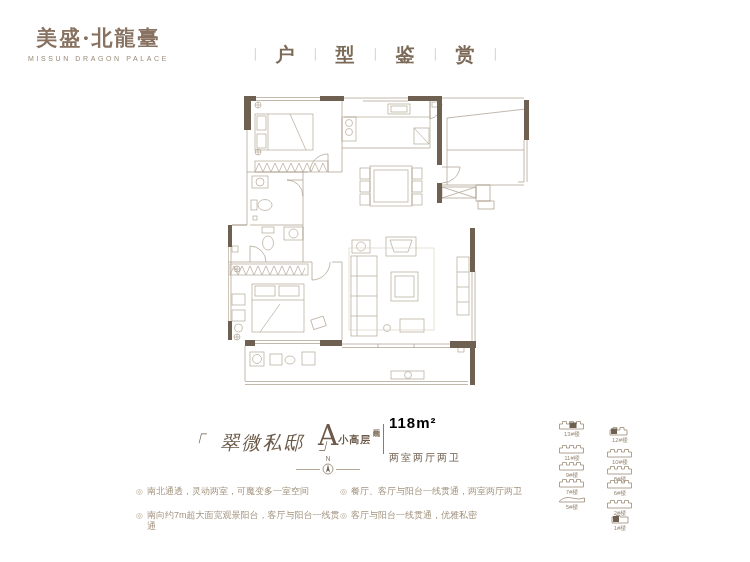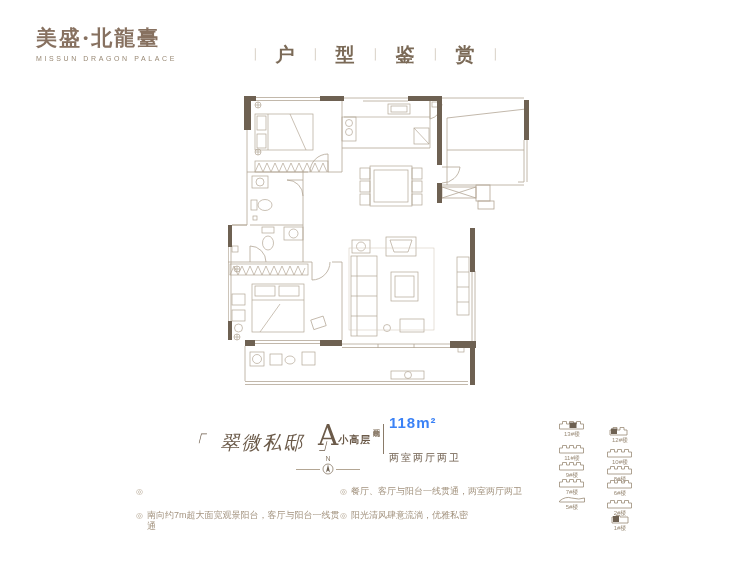--- a/index.html
+++ b/index.html
@@ -1,21 +1,21 @@
 <!DOCTYPE html>
 <html><head>
 <meta charset="utf-8">
 <style>
   * { margin:0; padding:0; box-sizing:border-box; }
   html,body { width:750px; height:562px; background:#ffffff; overflow:hidden;
     font-family:"Liberation Sans","DejaVu Sans",sans-serif; }
   .abs { position:absolute; }
 
   
-  .logo { left:36px; top:24px; text-align:left; }
+  .logo { left:28px; top:24px; text-align:center; }
   .logo-cn { font-family:"DejaVu Serif","Liberation Serif",serif; font-weight:700;
     font-size:21px; letter-spacing:2px; color:#877160; }
   .logo-en { font-size:7px; letter-spacing:2.6px; color:#97old876; color:#998975; margin-top:3px; }
 
   
   .title-row { left:0; right:0; top:42px; display:flex; justify-content:center;
     align-items:center; gap:14px; }
   .title-char { font-size:19px; font-weight:700; color:#7b6a57;
     font-family:"DejaVu Serif","Liberation Serif",serif; }
   .title-sep { font-size:13px; color:#c3b7a7; font-weight:400; transform:scaleX(.6); }
@@ -27,21 +27,21 @@
   .unit-name { left:186px; top:430px; font-family:Liberation Mono, monospace;
     font-size:19px; color:#6b5a49; letter-spacing:2px; font-style:italic; }
   .unit-type { left:318px; top:422px; color:#6b5a49; display:flex; align-items:flex-end; }
   .unit-type-letter { font-size:28px; font-family:"DejaVu Serif","Liberation Serif",serif; line-height:28px; }
   .unit-type-suffix { font-size:10px; padding-bottom:3px; letter-spacing:1px;font-weight:bold; }
   .area-block { left:372px; top:420px; display:flex; align-items:center; height:38px; }
   .area-vlabel { writing-mode:vertical-lr; font-size:7px; line-height:8px; height:30px;
     color:#8a7b69; letter-spacing:0; }
   .area-divider { width:1px; height:30px; background:#8a7b69; margin:0 5px 0 3px; }
   .area-stack {}
-  .area-value { font-size:15px; font-weight:700; color:#3b82f6; letter-spacing:1px; }
+  .area-value { font-size:15px; font-weight:700; color:#000000; letter-spacing:1px; }
   .area-layout { font-size:10px; color:#6b5a49; letter-spacing:2px; margin-top:20px; }
 
   
   .compass { left:292px; top:455px; width:72px; text-align:center; color:#8a7b69; }
   .compass-n { font-size:7px; line-height:8px; }
   .compass-row { display:flex; align-items:center; justify-content:center; gap:2px; }
   .compass-line { width:24px; height:1px; background:#b3a694; }
 
   
   .features { top:486px; font-size:9px; color:#a3937f; }
@@ -239,34 +239,35 @@
       <circle cx="6" cy="6" r="5" fill="none" stroke="#8a7b69" stroke-width="0.8"></circle>
       <path d="M6,1.5 L8,9.5 L6,7.6 L4,9.5 Z" fill="#6e6152"></path>
     </svg>
     <div class="compass-line"></div>
   </div>
 </div>
 
 <div class="abs features left-col">
   <div class="feature-item">
     <span class="bullet">◎</span>
+    <span>南北通透，灵动两室，可魔变多一室空间</span>
   </div>
   <div class="feature-item">
     <span class="bullet">◎</span>
     <span>南向约7m超大面宽观景阳台，客厅与阳台一线贯通</span>
   </div>
 </div>
 <div class="abs features right-col">
   <div class="feature-item">
     <span class="bullet">◎</span>
     <span>餐厅、客厅与阳台一线贯通，两室两厅两卫</span>
   </div>
   <div class="feature-item">
     <span class="bullet">◎</span>
-    <span>阳光清风肆意流淌，优雅私密</span>
+    <span>客厅与阳台一线贯通，优雅私密</span>
   </div>
 </div>
 
 <div class="abs siteplan">
 
   <div class="bld" style="left:0;top:4px">
     <svg width="28" height="10" viewBox="0 0 27 10">
         <path d="M1,9 V4 h3 v-2.5 h4 v2.5 h3 v-2.5 h4 v2.5 h3 v-2.5 h4 v2.5 h3 V9 Z" fill="none" stroke="#9a8b77" stroke-width="0.8"></path>
         <rect x="11" y="2.5" width="7" height="5.5" fill="#6e6152"></rect>
       </svg>

